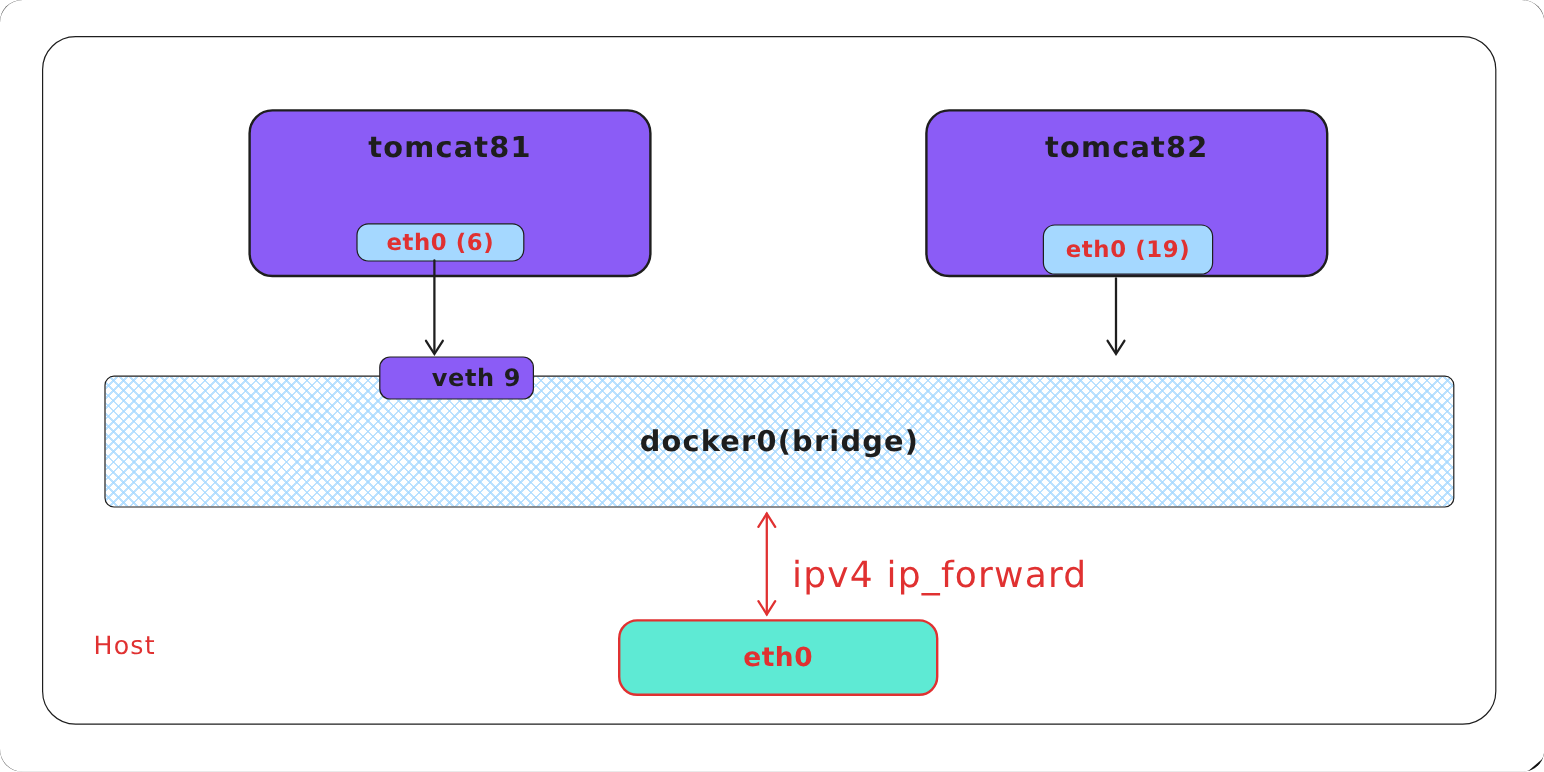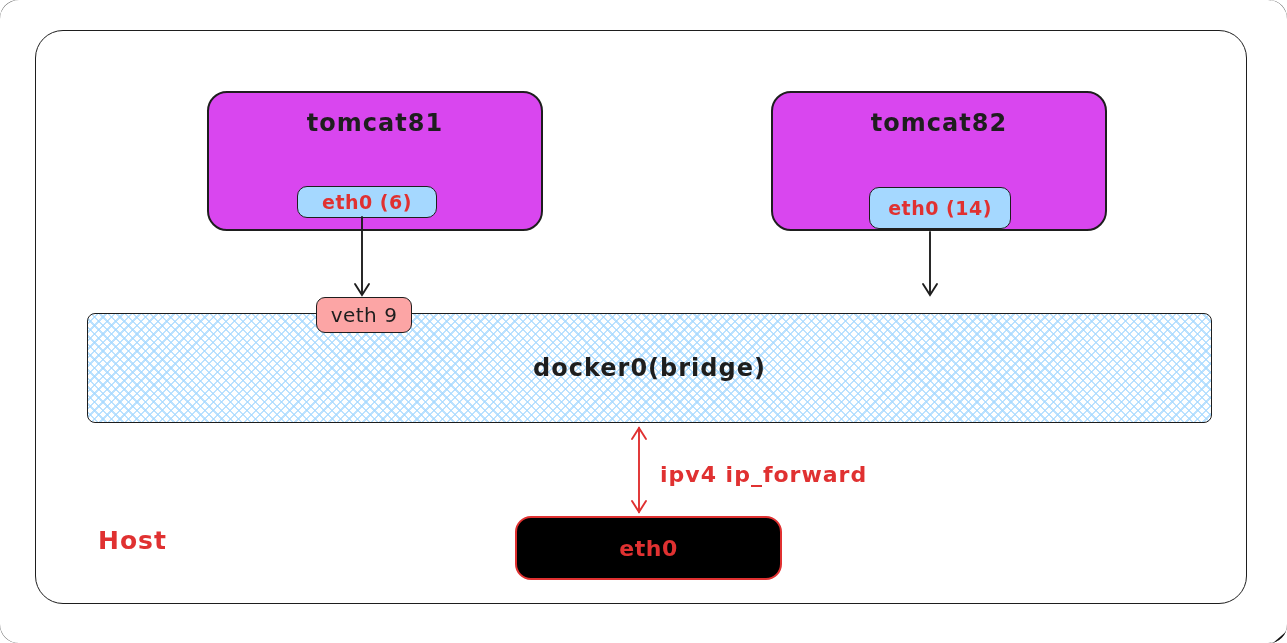--- a/index.html
+++ b/index.html
@@ -11,66 +11,66 @@
   
   .window-frame{
     position:absolute;inset:-3px;border:3px solid rgba(55,55,55,.85);
     border-radius:22px;pointer-events:none;z-index:9;
   }
   .host-box{
     position:absolute;left:35px;top:30px;width:1210px;height:572px;
     border:1.8px solid #1e1e1e;border-radius:28px;background:transparent;
   }
   .container-node{
-    position:absolute;width:332px;height:136px;background:#d946ef;
+    position:absolute;width:332px;height:136px;background:#8b5cf6;
     border:2px solid #1e1e1e;border-radius:20px;z-index:2;
   }
   .container-node.c1{left:207px;top:91px;}
   .container-node.c2{left:771px;top:91px;}
   .container-title{
     text-align:center;margin-top:16px;font-size:24px;font-weight:600;
     color:#1e1e1e;letter-spacing:1px;
   }
   .eth-port{
     position:absolute;background:#a5d8ff;border:1.7px solid #1e1e1e;
     border-radius:10px;color:#e03131;font-size:19px;font-weight:600;
     display:flex;align-items:center;justify-content:center;letter-spacing:.5px;
   }
   .eth-port.p1{left:88px;top:93px;width:138px;height:30px;}
   .eth-port.p2{left:96px;top:94px;width:140px;height:40px;}
   .veth-node{
-    position:absolute;background:#fca5a5;border:1.8px solid #1e1e1e;
-    border-radius:9px;color:#1e1e1e;font-size:20px;font-weight:400;
-    display:flex;align-items:center;justify-content:center;z-index:4;letter-spacing:.5px;
+    position:absolute;background:#8b5cf6;border:1.8px solid #1e1e1e;
+    border-radius:9px;color:#1e1e1e;font-size:20px;font-weight:700;
+    display:flex;align-items:center;justify-content:center;z-index:4;letter-spacing:.5px;padding-left:33px;
   }
   .veth-node.v1{left:316px;top:297px;width:94px;height:34px;}
   .veth-node.v2{left:889px;top:297px;width:94px;height:33px;}
   .bridge-node{
     position:absolute;left:87px;top:313px;width:1123px;height:108px;
     border:1.8px solid #1e1e1e;border-radius:8px;z-index:1;
     background-color:#ffffff;
     background-image:
       repeating-linear-gradient(45deg, rgba(165,216,255,.75) 0 1.6px, transparent 1.6px 6px),
       repeating-linear-gradient(135deg, rgba(165,216,255,.75) 0 1.6px, transparent 1.6px 6px);
     display:flex;align-items:center;justify-content:center;
   }
   .bridge-label{font-size:24px;font-weight:600;color:#1e1e1e;letter-spacing:1px;}
   .forward-label{
-    position:absolute;left:660px;top:462px;color:#e03131;font-size:22px;
-    font-weight:700;letter-spacing:1px;z-index:5;
+    position:absolute;left:660px;top:462px;color:#e03131;font-size:30px;
+    font-weight:400;letter-spacing:1px;z-index:5;
   }
   .host-eth-node{
     position:absolute;left:515px;top:516px;width:263px;height:60px;
-    background:#000000;border:2px solid #e03131;border-radius:16px;
+    background:#5eead4;border:2px solid #e03131;border-radius:16px;
     color:#e03131;font-size:22px;font-weight:600;
     display:flex;align-items:center;justify-content:center;z-index:2;letter-spacing:.5px;
   }
   .host-label{
-    position:absolute;left:78px;top:526px;color:#e03131;font-size:25px;
-    font-weight:700;letter-spacing:1px;margin-left:20px;
+    position:absolute;left:78px;top:526px;color:#e03131;font-size:21px;
+    font-weight:400;letter-spacing:1px;
   }
   .arrows-overlay{position:absolute;left:0;top:0;width:1287px;height:643px;z-index:6;pointer-events:none;}
   .corner-triangle{
     position:absolute;right:0;bottom:0;width:14px;height:12px;background:#111111;
     clip-path:polygon(100% 0,100% 100%,0 100%);z-index:10;
   }
 </style>
 </head>
 <body>
 
@@ -78,21 +78,21 @@
 
   <div class="host-box"></div>
 
   <div class="container-node c1">
     <div class="container-title">tomcat81</div>
     <div class="eth-port p1">eth0 (6)</div>
   </div>
 
   <div class="container-node c2">
     <div class="container-title">tomcat82</div>
-    <div class="eth-port p2">eth0 (14)</div>
+    <div class="eth-port p2">eth0 (19)</div>
   </div>
 
   <div class="bridge-node">
     <span class="bridge-label">docker0(bridge)</span>
   </div>
 
   <div class="veth-node v1">veth 9</div>
 
   <div class="forward-label">ipv4 ip_forward</div>
 

